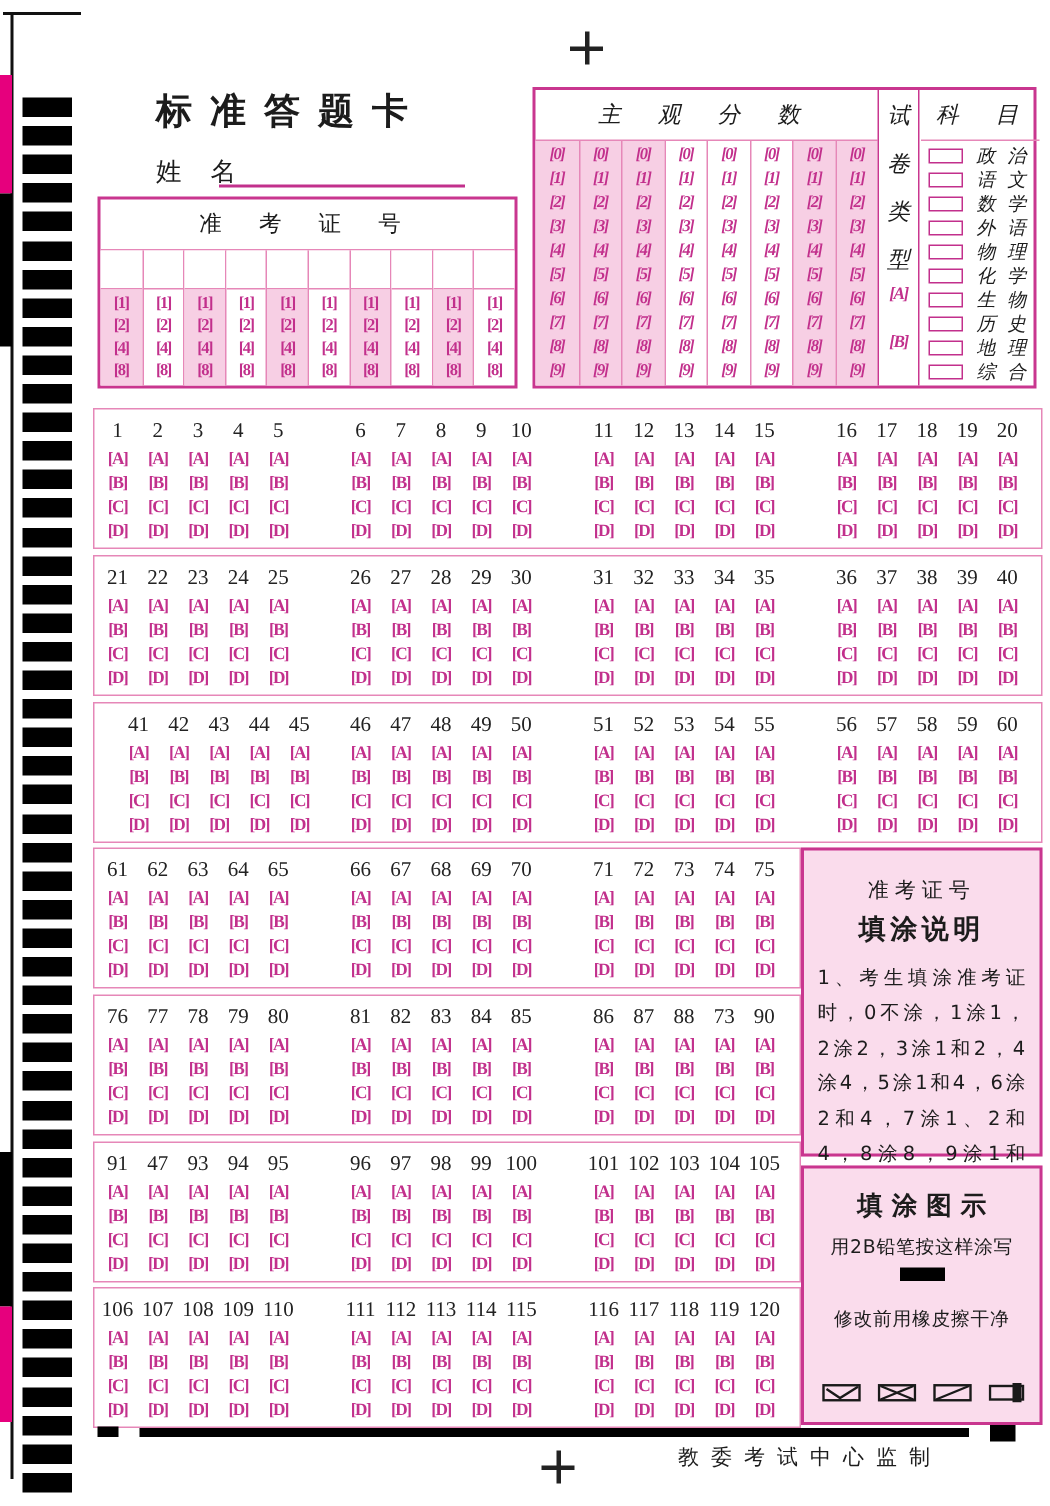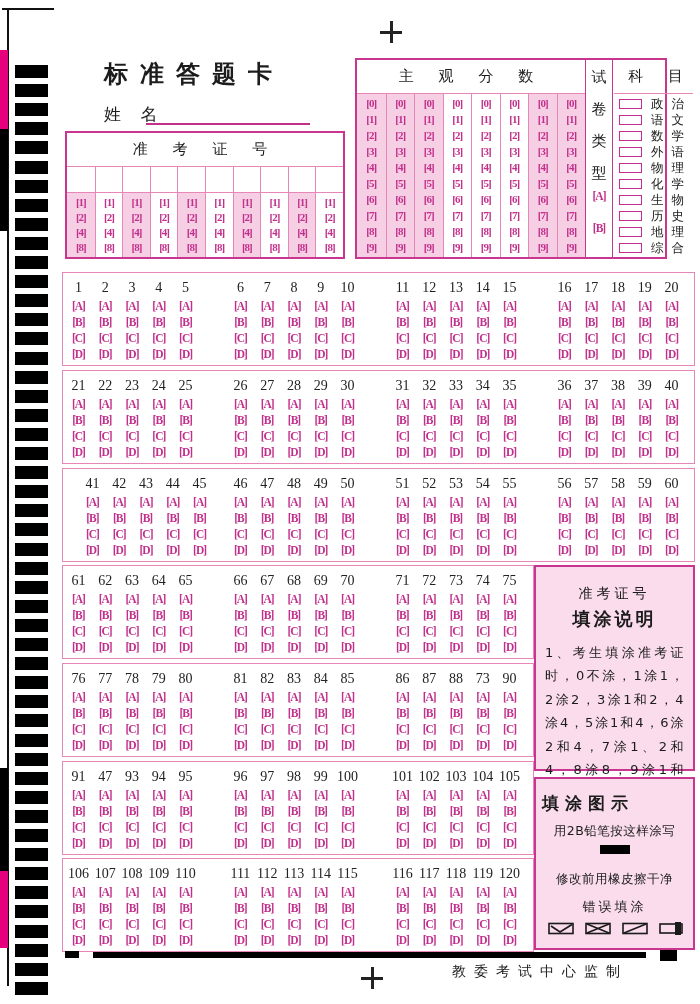--- a/index.html
+++ b/index.html
@@ -26,51 +26,51 @@
   
   #adm-box{left:65px;top:131px;width:280px;height:128px;border:2px solid var(--border-strong);box-sizing:border-box;}
   #adm-title{left:0;top:7px;width:100%;text-align:center;font-size:15px;letter-spacing:10px;}
   #adm-cols{left:0;top:34px;width:276px;height:90px;display:flex;}
   .adm-col{width:27.6px;box-sizing:border-box;border-left:1px solid var(--border-soft);display:flex;flex-direction:column;}
   .adm-col:first-child{border-left:none;}
   .adm-cell{height:25px;border-bottom:1px solid var(--border-soft);background:#fff;}
   .adm-bubbles{flex:1;display:flex;flex-direction:column;justify-content:space-around;padding:2px 0;}
   .pinkbg{background:var(--pink-col);}
   
-  #tr-box{left:355px;top:58px;width:312px;height:201px;border:2px solid var(--border-strong);box-sizing:border-box;}
+  #tr-box{left:355px;top:58px;width:336px;height:201px;border:2px solid var(--border-strong);box-sizing:border-box;font-style:italic;}
   #score-title{left:0px;top:7px;width:228px;text-align:center;font-size:15px;letter-spacing:10px;}
   #score-divider{left:0;top:33px;width:228px;height:1px;background:var(--border-soft);}
   #score-cols{left:0;top:34px;width:228px;height:163px;display:flex;}
   .score-col{width:28.5px;box-sizing:border-box;border-left:1px solid var(--border-soft);
              display:flex;flex-direction:column;justify-content:space-around;padding:1px 0;}
   .score-col:first-child{border-left:none;}
   #ptype-strip{left:228px;top:0;width:28px;height:197px;border-left:1.5px solid var(--border-strong);
                border-right:1.5px solid var(--border-strong);box-sizing:border-box;}
   .ptype-char{position:absolute;left:0;width:100%;text-align:center;font-size:15px;}
   .ptype-opt{position:absolute;left:0;width:100%;}
   #subj-area{left:257px;top:0;width:79px;height:197px;}
-  #subj-title{left:0;top:7px;width:100%;text-align:right;font-size:15px;letter-spacing:10px;text-indent:10px;}
+  #subj-title{left:0;top:7px;width:100%;text-align:left;font-size:15px;letter-spacing:10px;text-indent:10px;}
   #subj-divider{left:0;top:33px;width:100%;height:1px;background:var(--border-soft);}
   #subj-rows{left:0;top:36px;width:100%;height:160px;display:flex;flex-direction:column;justify-content:space-around;}
   .subj-row{display:flex;align-items:center;height:15px;}
   .subj-chk{width:21px;height:8px;border:1.2px solid var(--magenta);background:#fff;margin-left:5px;}
   .subj-label{margin-left:9px;font-size:12.5px;letter-spacing:2px;white-space:nowrap;}
   
   .band{position:absolute;left:62px;height:94px;border:1.5px solid var(--border-soft);box-sizing:border-box;background:#fff;}
   .cluster{position:absolute;top:0;width:136px;height:100%;display:flex;}
   .qcol{width:26.8px;display:flex;flex-direction:column;align-items:center;}
   .qnum{height:21px;padding-top:7px;font-size:14px;font-family:"Liberation Serif","DejaVu Serif",serif;color:#222;}
   .qopt{height:16.2px;}
   
   .panel{position:absolute;left:534px;width:161px;background:var(--panel-fill);
          border:2px solid var(--border-strong);box-sizing:border-box;}
   #instr-t1{top:18px;width:100%;text-align:center;font-size:14px;letter-spacing:4px;}
   #instr-t2{top:40px;width:100%;text-align:center;font-size:18px;font-weight:bold;letter-spacing:3px;}
   #instr-body{top:74px;left:9px;width:140px;font-size:13px;line-height:1.8;letter-spacing:1.5px;text-align:justify;}
-  #legend-title{top:13px;width:100%;text-align:left;font-size:17px;font-weight:bold;letter-spacing:6px;text-indent:6px;}
+  #legend-title{top:13px;width:100%;text-align:center;font-size:17px;font-weight:bold;letter-spacing:6px;text-indent:6px;}
   #legend-l1{top:44px;width:100%;text-align:center;font-size:12.5px;letter-spacing:0.5px;}
   #legend-good{top:66px;left:64px;width:30px;height:9px;background:#000;}
   #legend-l2{top:92px;width:100%;text-align:center;font-size:12.5px;letter-spacing:0.5px;}
   #legend-l3{top:119px;width:100%;text-align:center;font-size:13px;letter-spacing:3px;}
   #legend-marks{top:143px;left:12px;width:137px;display:flex;justify-content:space-between;}
   
   .plus{position:absolute;width:22px;height:22px;}
   .plus::before{content:"";position:absolute;left:0;top:9.5px;width:22px;height:3px;background:#222;}
   .plus::after{content:"";position:absolute;left:9.5px;top:0;width:3px;height:22px;background:#222;}
   
@@ -1310,21 +1310,20 @@
   <div class="abs" id="instr-t2">填涂说明</div>
   <div class="abs" id="instr-t1">准考证号</div>
   <div class="abs" id="instr-body">1、考生填涂准考证时，0不涂，1涂1，2涂2，3涂1和2，4涂4，5涂1和4，6涂2和4，7涂1、2和4，8涂8，9涂1和8。</div>
 </div>
 
 <div class="panel" style="top:777px;height:173px;">
   <div class="abs" id="legend-title">填涂图示</div>
   <div class="abs" id="legend-l1">用2B铅笔按这样涂写</div>
   <div class="abs" id="legend-good"></div>
   <div class="abs" id="legend-l2">修改前用橡皮擦干净</div>
-  <div class="abs" id="legend-l3">错误填涂</div>
   <div class="abs" id="legend-marks">
     <svg width="26" height="13" viewBox="0 0 26 13">
       <rect x="1" y="1.5" width="24" height="10" fill="none" stroke="#1a1a1a" stroke-width="1.6"></rect>
       <path d="M3 4 L12 10 L24 2.5" fill="none" stroke="#1a1a1a" stroke-width="1.6"></path>
     </svg>
     <svg width="26" height="13" viewBox="0 0 26 13">
       <rect x="1" y="1.5" width="24" height="10" fill="none" stroke="#1a1a1a" stroke-width="1.6"></rect>
       <path d="M2 2 L24 11 M24 2 L2 11" fill="none" stroke="#1a1a1a" stroke-width="1.6"></path>
     </svg>
     <svg width="26" height="13" viewBox="0 0 26 13">

